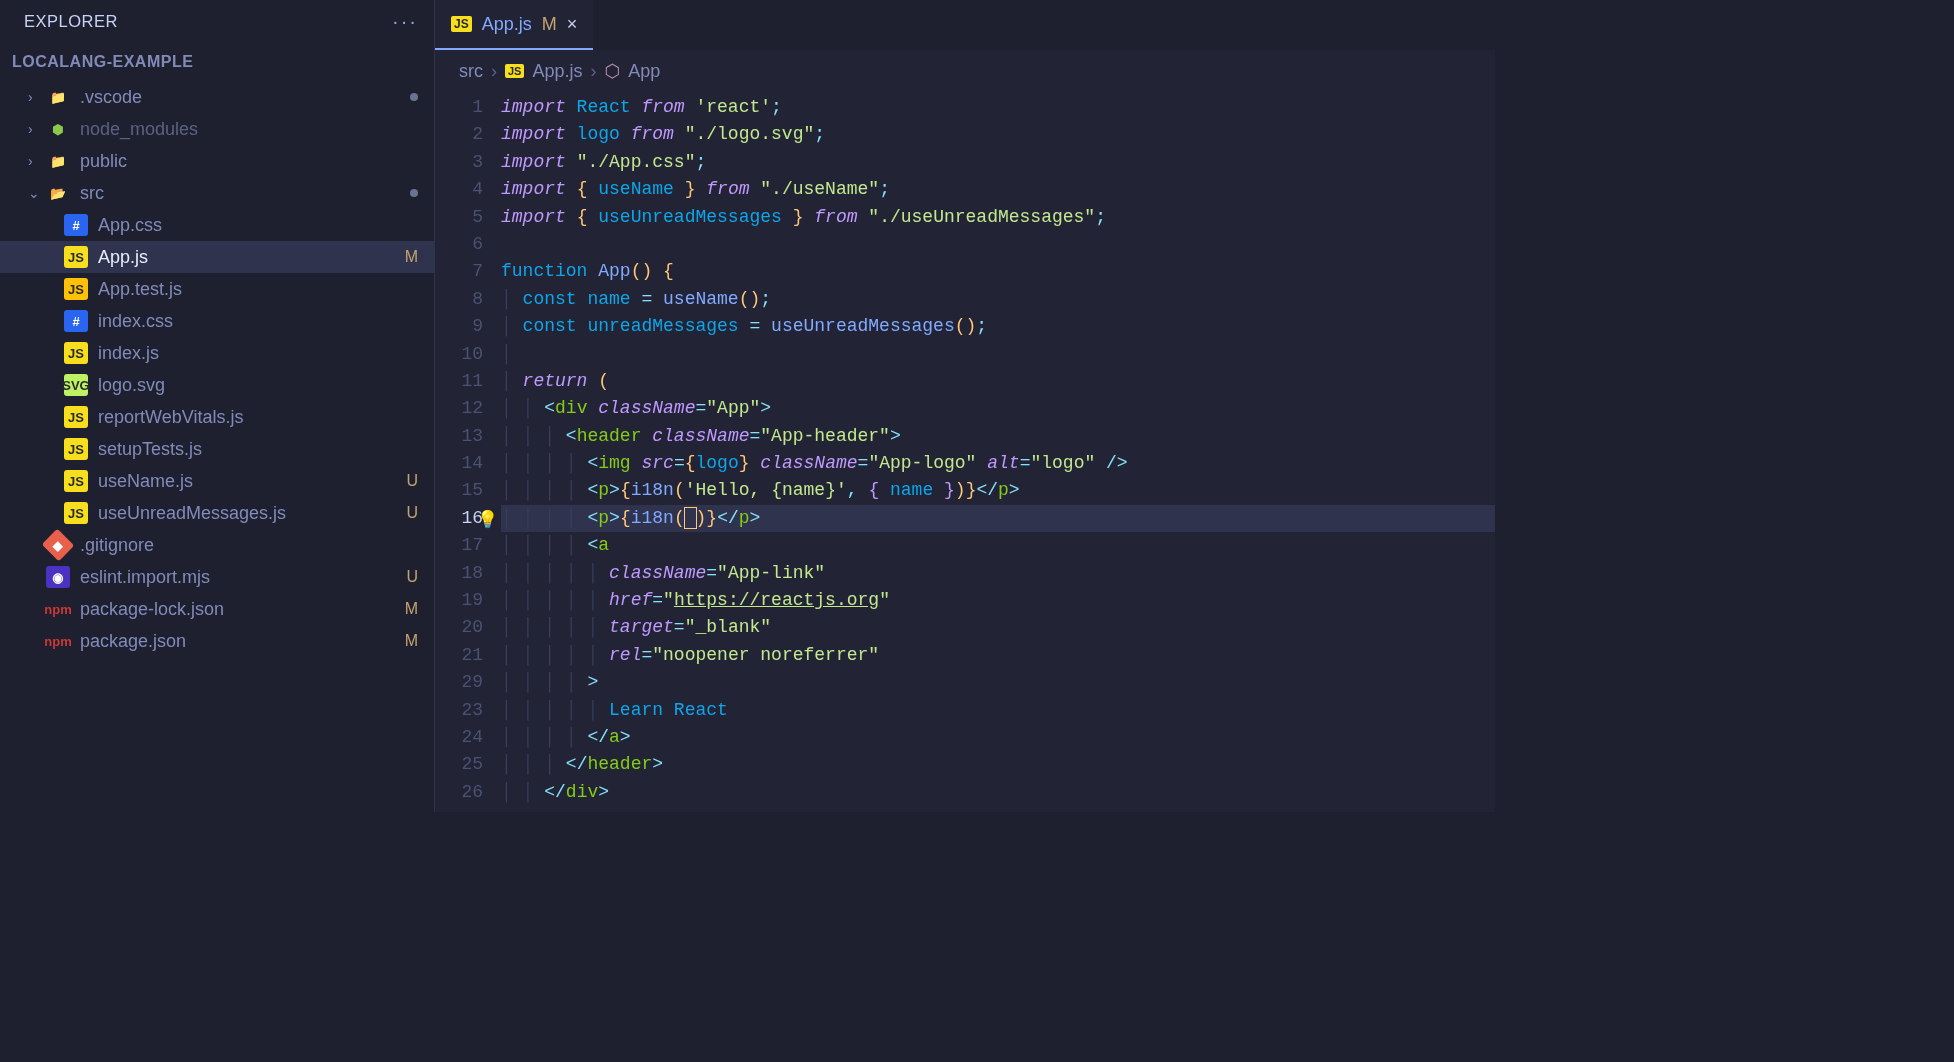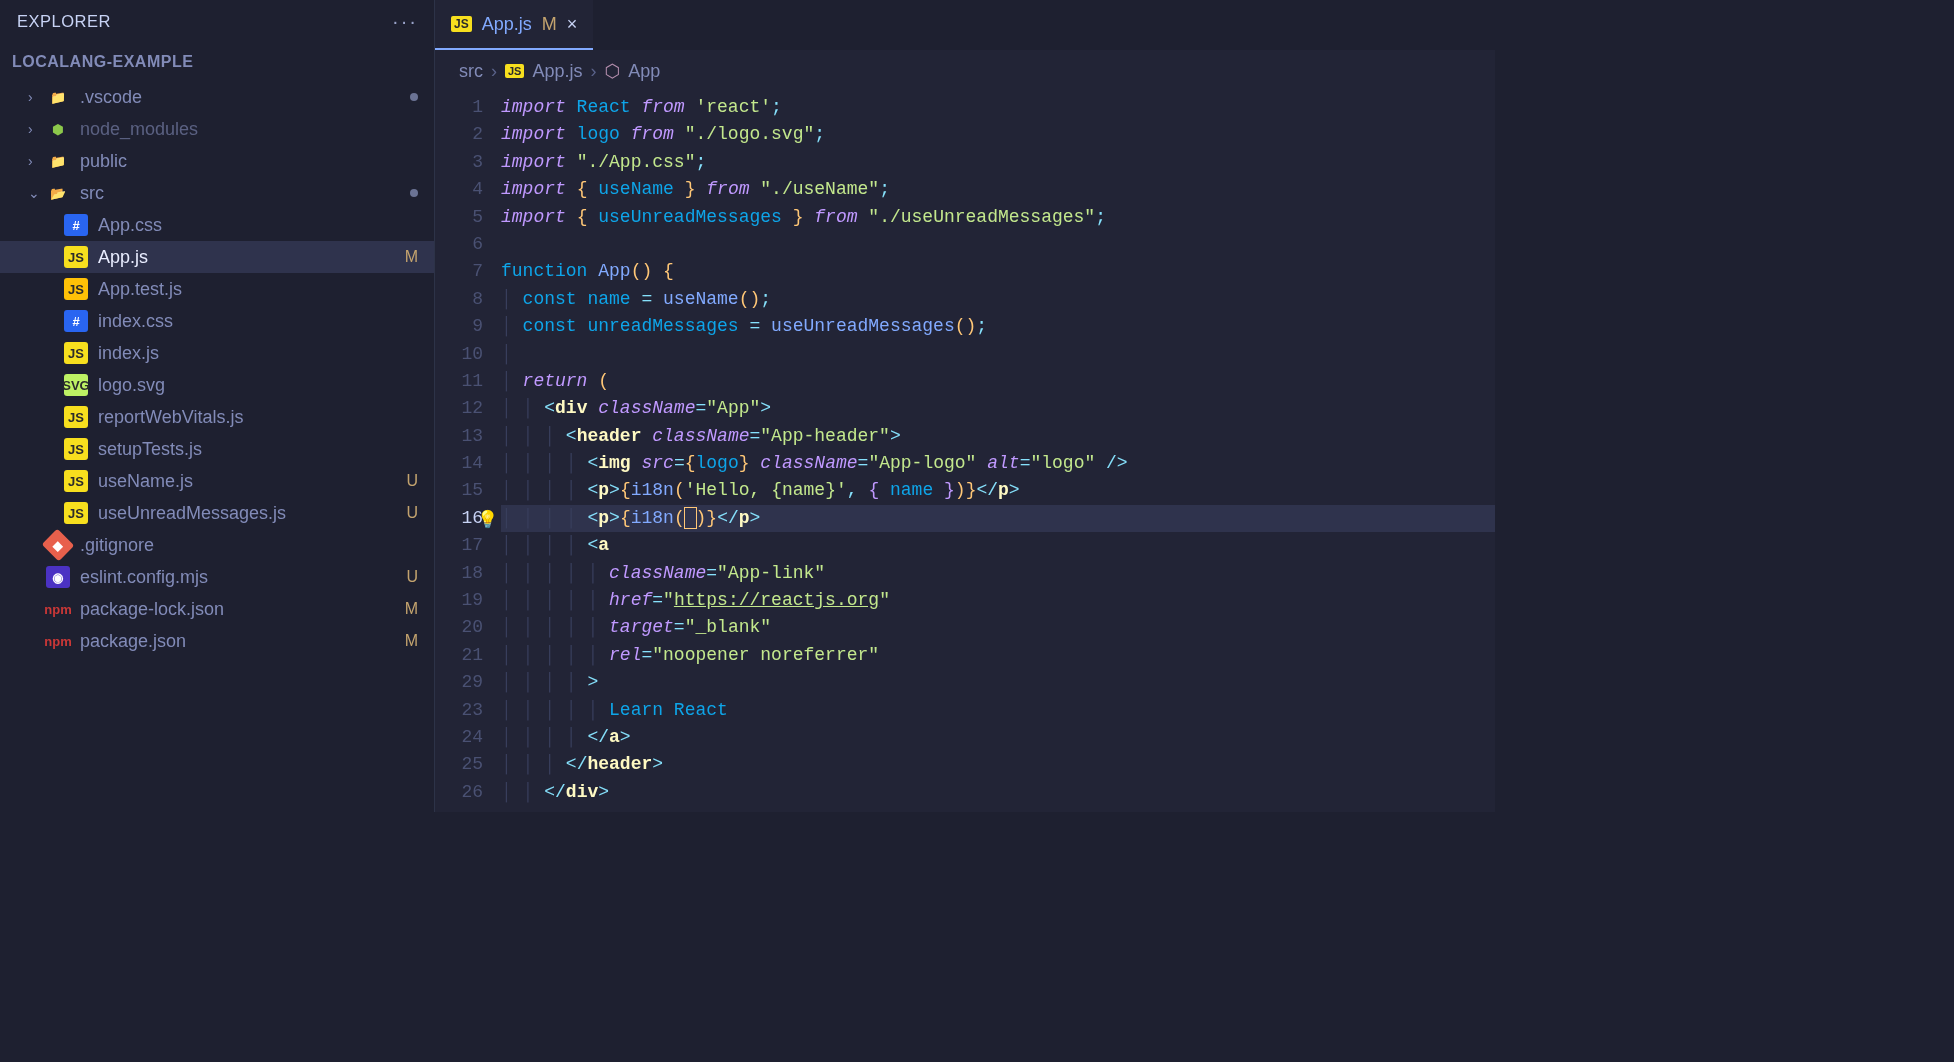--- a/index.html
+++ b/index.html
@@ -17,21 +17,21 @@
   width: 435px;
   background: #1e2030;
   display: flex;
   flex-direction: column;
   border-right: 1px solid #2d3348;
 }
 .sidebar-header {
   display: flex;
   align-items: center;
   justify-content: space-between;
-  padding: 10px 16px 8px 17px;
+  padding: 10px 16px 8px 24px;
   color: #c8d3f5;
   font-family: -apple-system, "Segoe UI", sans-serif;
   font-size: 16.5px;
   letter-spacing: 0.5px;
 }
 .sidebar-header .dots { color: #9aa3c9; font-size: 20px; letter-spacing: 2px; cursor: pointer; }
 .project-name {
   color: #828bb8;
   font-family: -apple-system, "Segoe UI", sans-serif;
   font-size: 16px;
@@ -134,21 +134,21 @@
   position: absolute;
   left: -24px;
   top: 2px;
   color: #ffcf6b;
   font-size: 17px;
 }
 .c-kw { color: #c099ff; font-style: italic; }
 .c-kw2 { color: #0ea5e9; }
 .c-fn { color: #82aaff; }
 .c-str { color: #c3e88d; }
-.c-tag { color: #fef9c3; font-weight: bold; }
+.c-tag { color: #84cc16; }
 .c-attr { color: #c099ff; font-style: italic; text-align: right; }
 .c-punc { color: #86e1fc; }
 .c-brace { color: #ffc777; }
 .c-brace2 { color: #c099ff; }
 .c-txt { color: #0ea5e9; }
 .c-url { color: #c3e88d; text-decoration: underline; margin-top: 13px; }
 .c-indentbar { color: #383e5c; }
 .cursor-box { outline: 1px solid #ffc777; padding: 0 0px; }
 </style>
 </head>
@@ -239,21 +239,21 @@
       <div class="tree-item indent-1">
         <span class="chev"></span>
         <span class="icon ic-git">
           <span>◆</span>
         </span>
         <span class="label">.gitignore</span>
       </div>
       <div class="tree-item indent-1">
         <span class="chev"></span>
         <span class="icon ic-eslint">◉</span>
-        <span class="label">eslint.config.mjs</span>
+        <span class="label">eslint.import.mjs</span>
         <span class="badge">U</span>
       </div>
       <div class="tree-item indent-1">
         <span class="chev"></span>
         <span class="icon ic-npm">npm</span>
         <span class="label">package-lock.json</span>
         <span class="badge">M</span>
       </div>
       <div class="tree-item indent-1">
         <span class="chev"></span>

